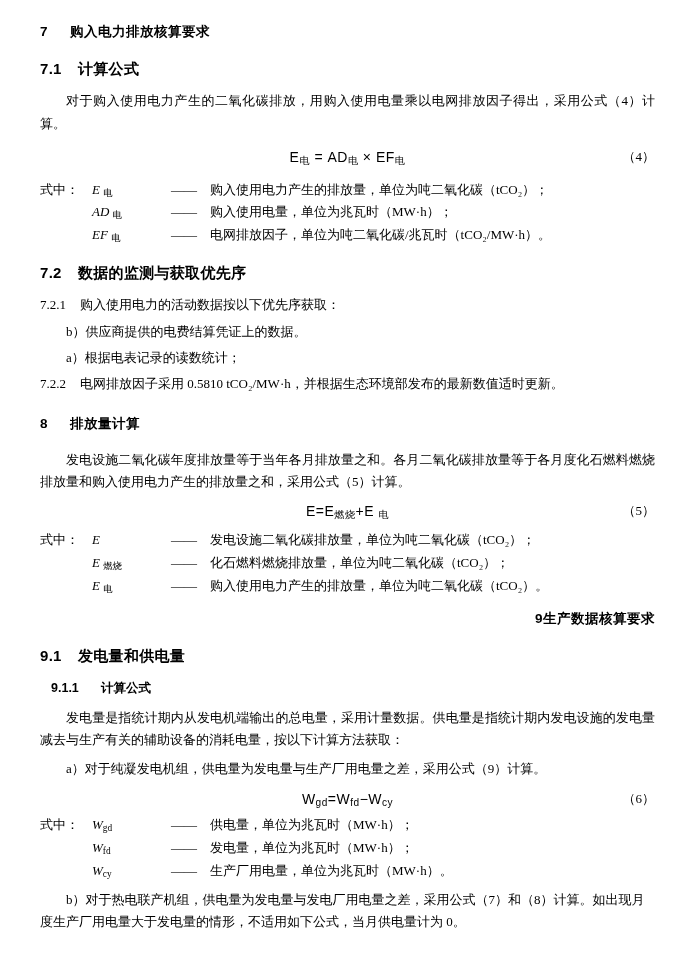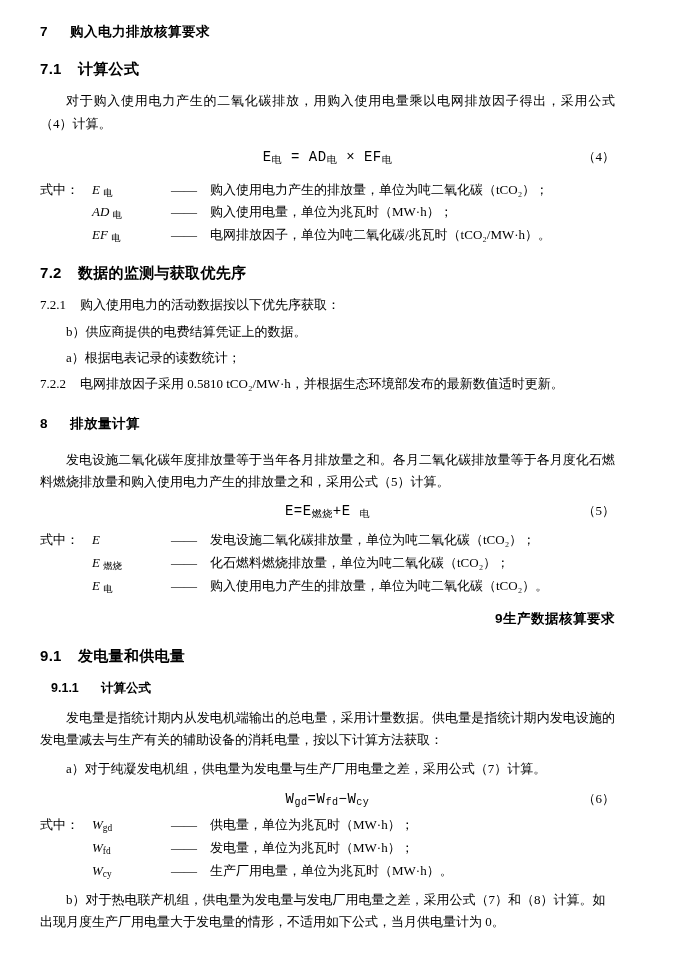--- a/index.html
+++ b/index.html
@@ -13,21 +13,21 @@
     font-family: "Liberation Serif", "DejaVu Serif", serif;
     color: #000000;
     font-size: 13px;
     line-height: 1.55;
     overflow: hidden;
   }
   .page {
     position: relative;
     width: 679px;
     height: 955px;
-    padding: 22px 64px 0 40px;
+    padding: 22px 24px 0 40px;
     box-sizing: border-box;
   }
   .h1 {
     font-family: "Liberation Sans", "DejaVu Sans", sans-serif;
     font-weight: bold;
     font-size: 13.5px;
     margin: 0 0 14px 0;
     letter-spacing: 0.5px;
   }
   .h1 .num {
@@ -74,21 +74,21 @@
   .clause .cnum {
     display: inline-block;
     width: 40px;
   }
   .formula-row {
     position: relative;
     margin: 12px 0 10px 0;
     text-align: center;
   }
   .formula {
-    font-family: Liberation Mono, monospace;
+    font-family: Liberation Sans, sans-serif;
     font-size: 14px;
     letter-spacing: 0.5px;
   }
   .fnum {
     position: absolute;
     right: 0;
     top: 0;
     font-size: 13px;
   }
   sub {
@@ -218,21 +218,21 @@
 
   <div class="h2">
     <span class="num">9.1</span><span>发电量和供电量</span>
   </div>
 
   <div class="h3">
     <span class="num">9.1.1</span><span>计算公式</span>
   </div>
 
   <p class="body">发电量是指统计期内从发电机端输出的总电量，采用计量数据。供电量是指统计期内发电设施的发电量减去与生产有关的辅助设备的消耗电量，按以下计算方法获取：</p>
-  <p class="item">a）对于纯凝发电机组，供电量为发电量与生产厂用电量之差，采用公式（7）计算。</p>
+  <p class="item">a）对于纯凝发电机组，供电量为发电量与生产厂用电量之差，采用公式（9）计算。</p>
 
   <div class="formula-row" style="margin:9px 0 4px 0;">
     <span class="formula">W<sub>gd</sub>=W<sub>fd</sub>−W<sub>cy</sub></span>
     <span class="fnum">（6）</span>
   </div>
 
   <div class="deflist">
     <div class="defrow">
       <span class="lead">式中：</span>
       <span class="sym">W<sub>gd</sub></span>

